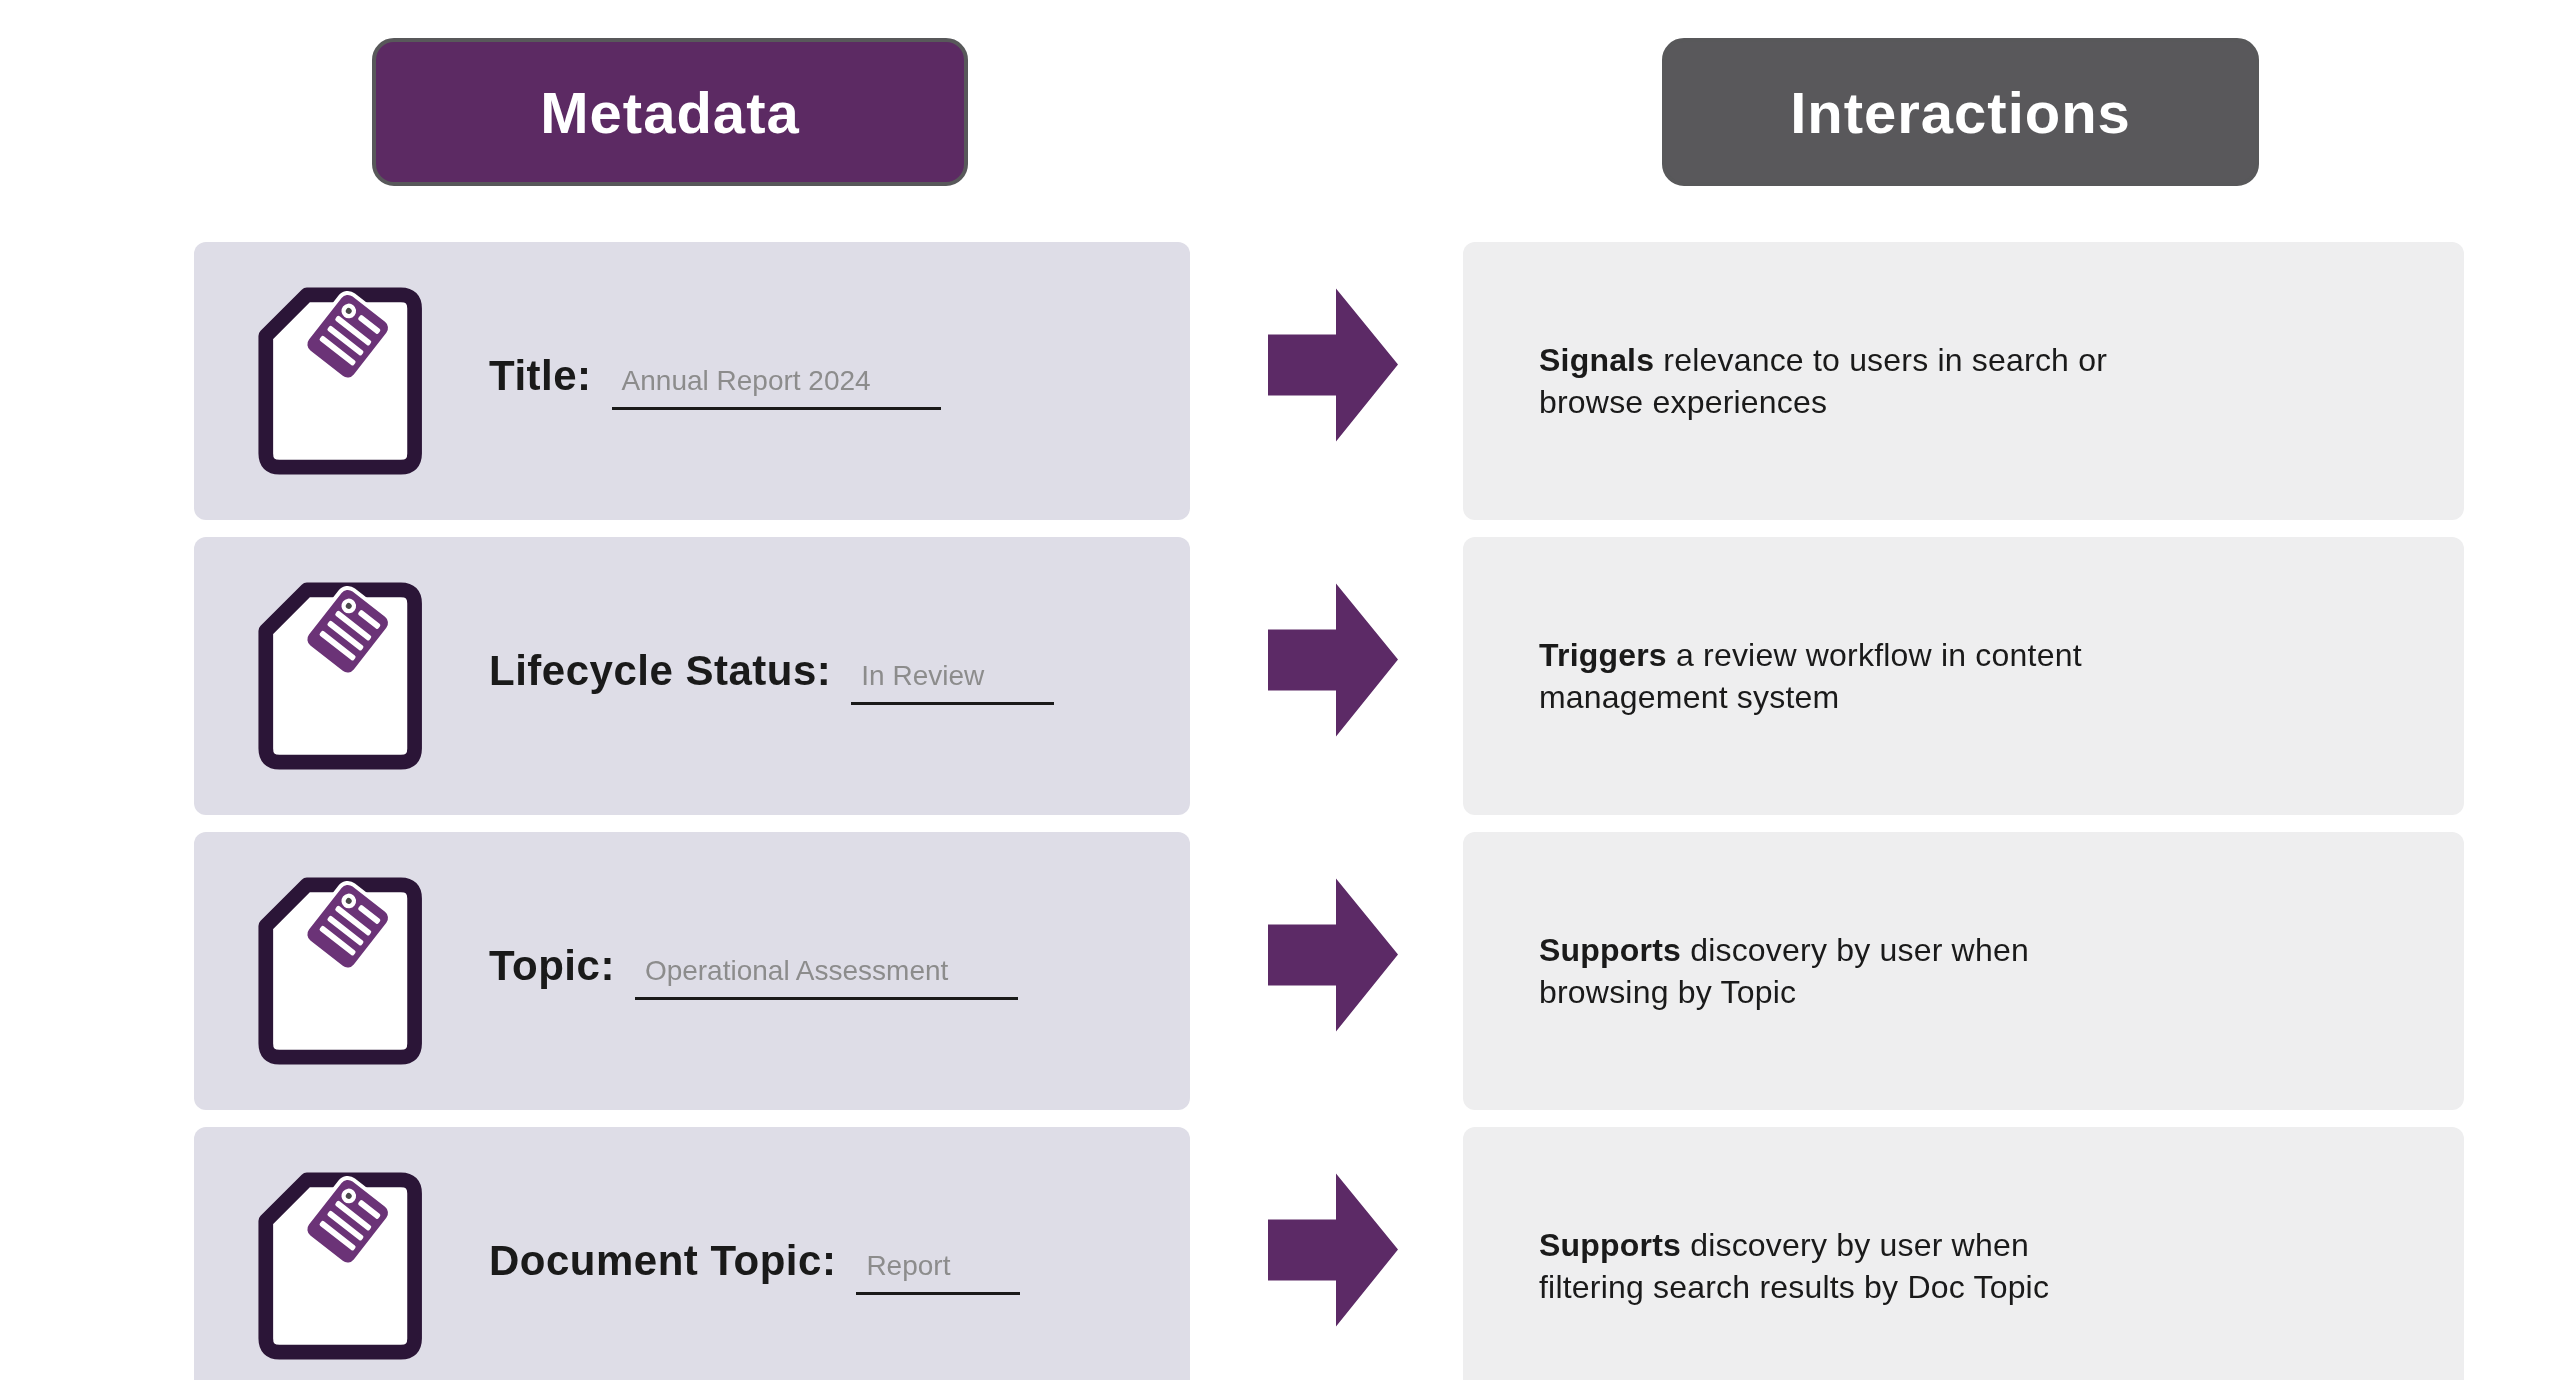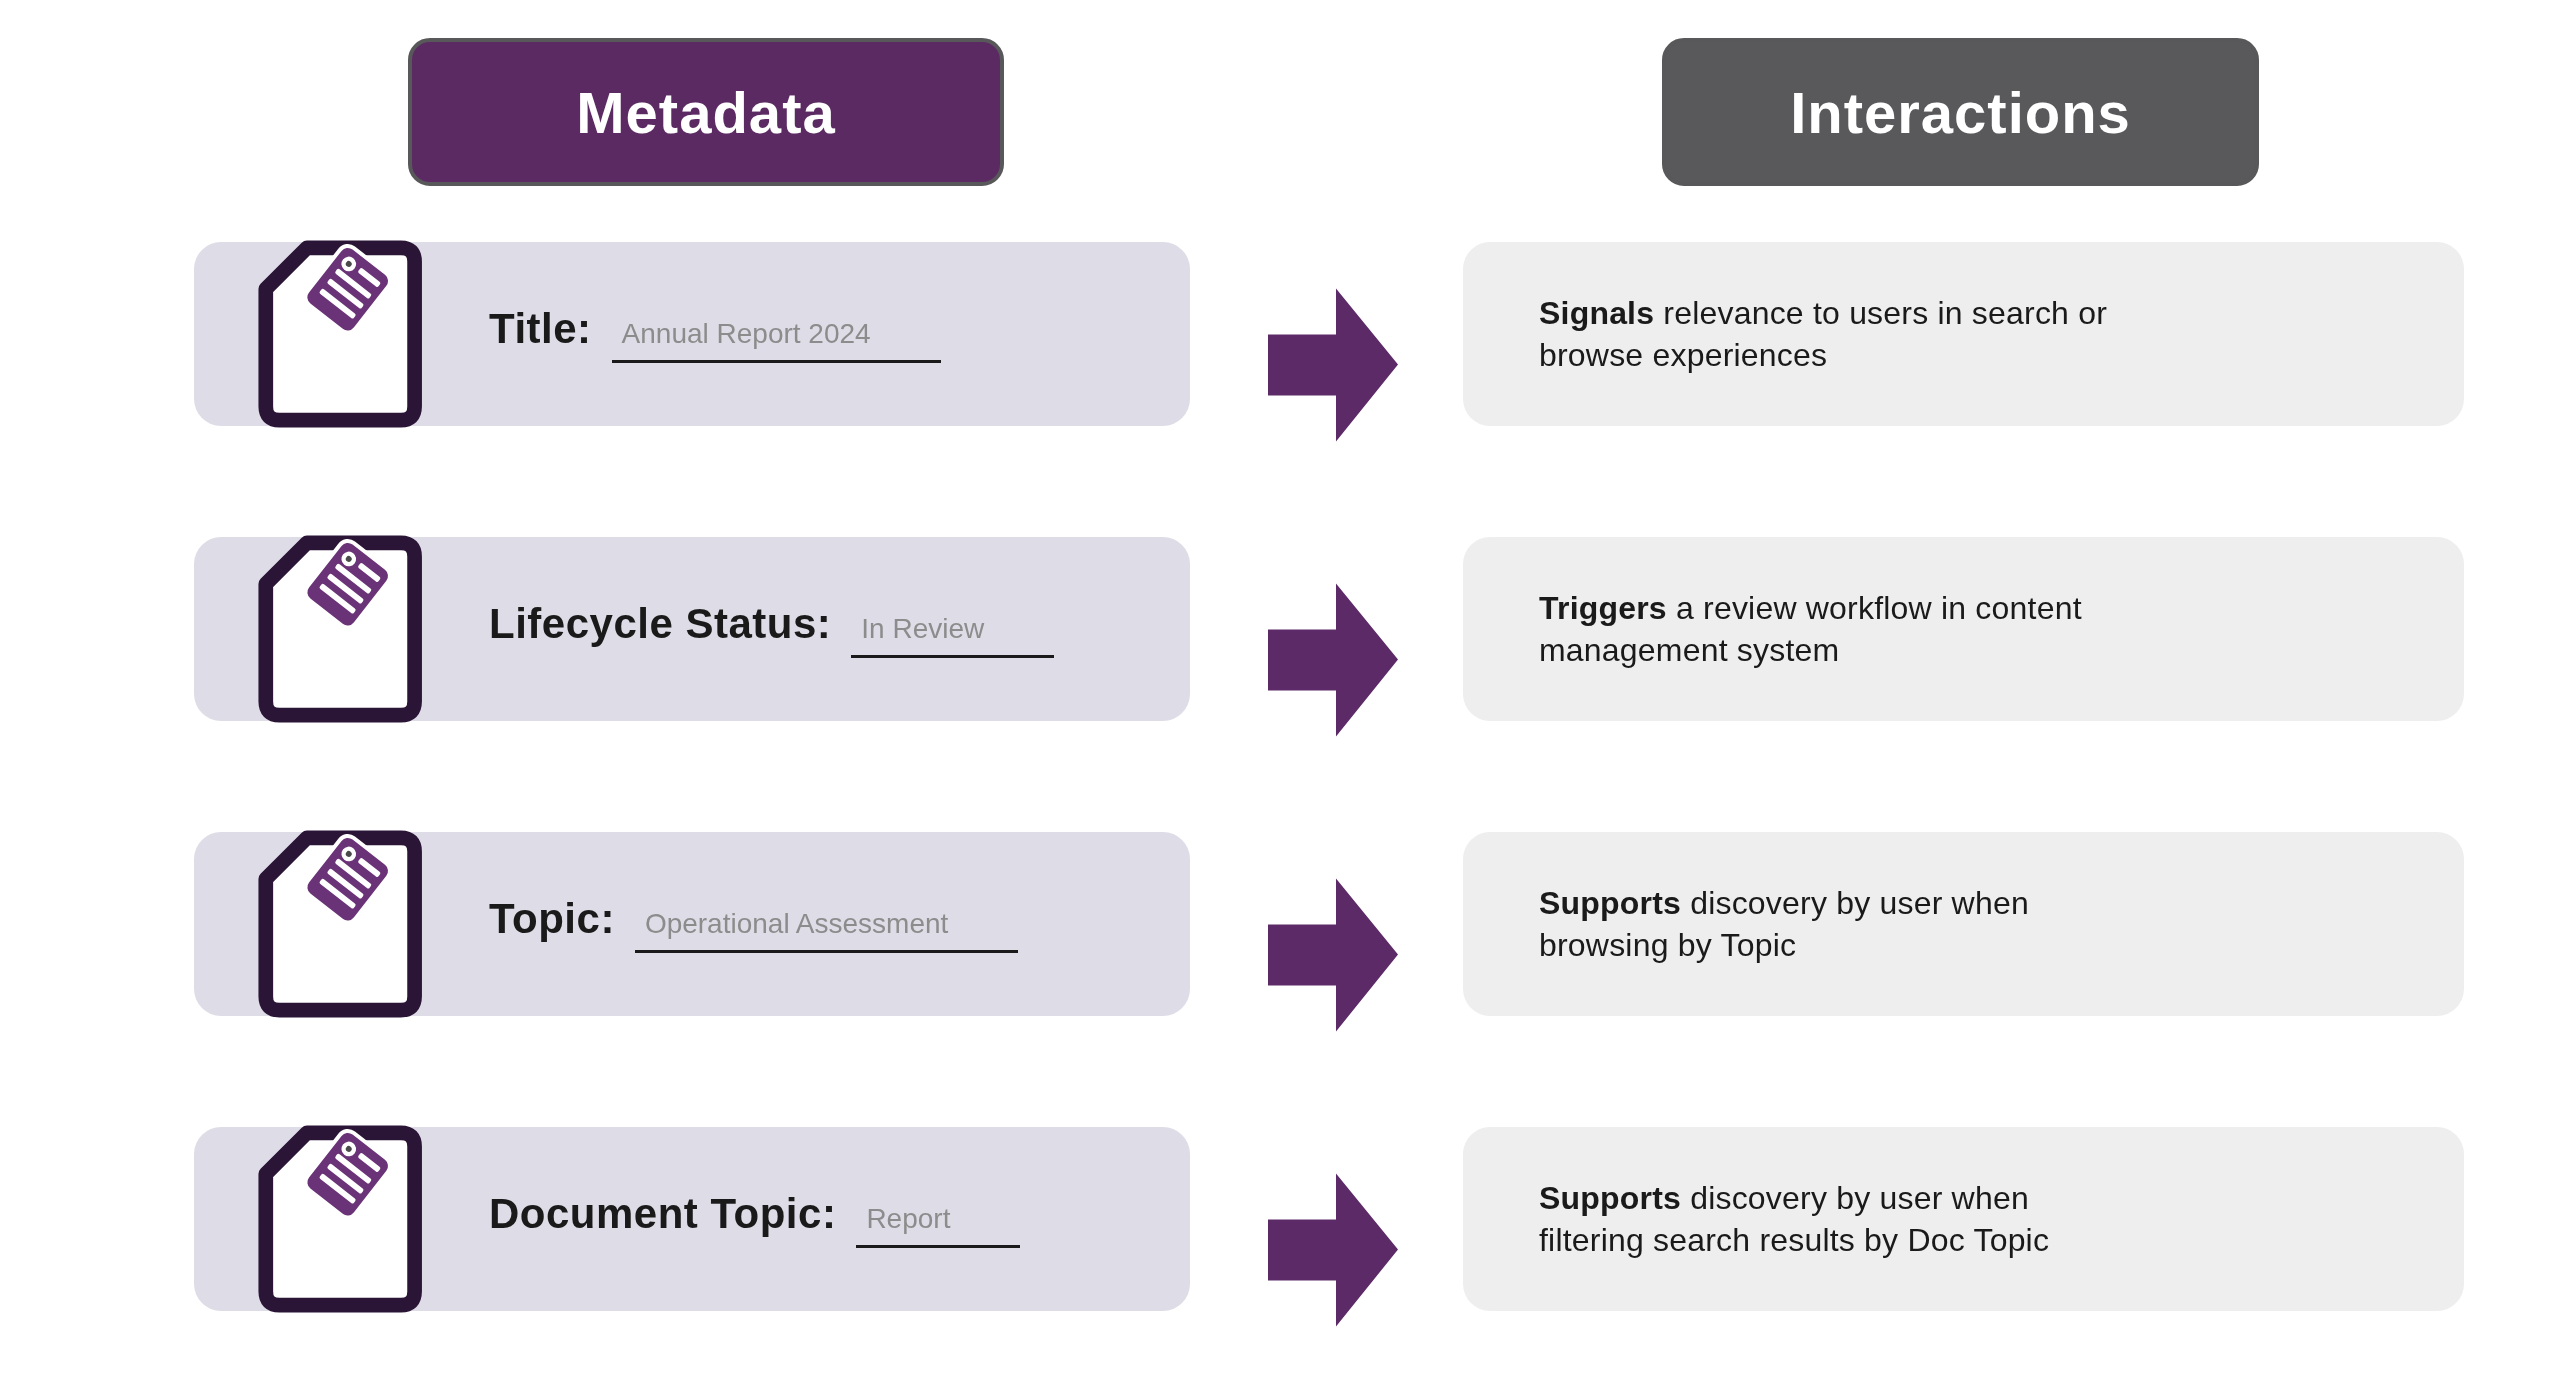--- a/index.html
+++ b/index.html
@@ -4,28 +4,28 @@
 <style>
   * { margin:0; padding:0; box-sizing:border-box; }
   html,body { width:2560px; height:1380px; background:#ffffff;
     font-family:"Liberation Sans","DejaVu Sans",sans-serif; overflow:hidden; }
   .canvas { position:relative; width:2560px; height:1380px; background:#fff; }
 
   .badge { position:absolute; top:38px; height:148px; border-radius:22px;
     display:flex; align-items:center; justify-content:center;
     color:#ffffff; font-size:58px; font-weight:700; letter-spacing:1px;
     border:4px solid #58585a; }
-  .badge-metadata { left:408px; width:596px; background:var(--badge-purple,#5c2a63);text-align:center; }
+  .badge-metadata { left:372px; width:596px; background:var(--badge-purple,#5c2a63);text-align:center; }
   .badge-interactions { left:1662px; width:597px; background:var(--badge-gray,#59585b); }
 
   .rows { position:absolute; top:242px; left:0; width:2560px;
     display:flex; flex-direction:column; gap:49px; }
   .row { position:relative; height:246px; }
 
-  .card { position:absolute; top:0; height:184px; border-radius:27px; }
+  .card { position:absolute; top:0; height:278px; border-radius:12px; }
   .card-left { left:194px; width:996px; background:var(--left-card-bg,#dedde7);
     display:flex; align-items:center; padding-left:62px; }
   .card-right { left:1463px; width:1001px; background:var(--right-card-bg,#eeeeef);
     display:flex; align-items:center; padding:0 60px 0 76px; }
 
   .doc-icon { width:186px; height:196px; flex:0 0 auto; }
 
   .field { display:flex; align-items:baseline; margin-left:47px; white-space:nowrap; }
   .field-label { font-size:42px; font-weight:700; color:var(--text-dark,#1a1a1a); letter-spacing:0.5px; }
   .field-value { font-size:28px; color:var(--value-gray,#8c8c8c);

